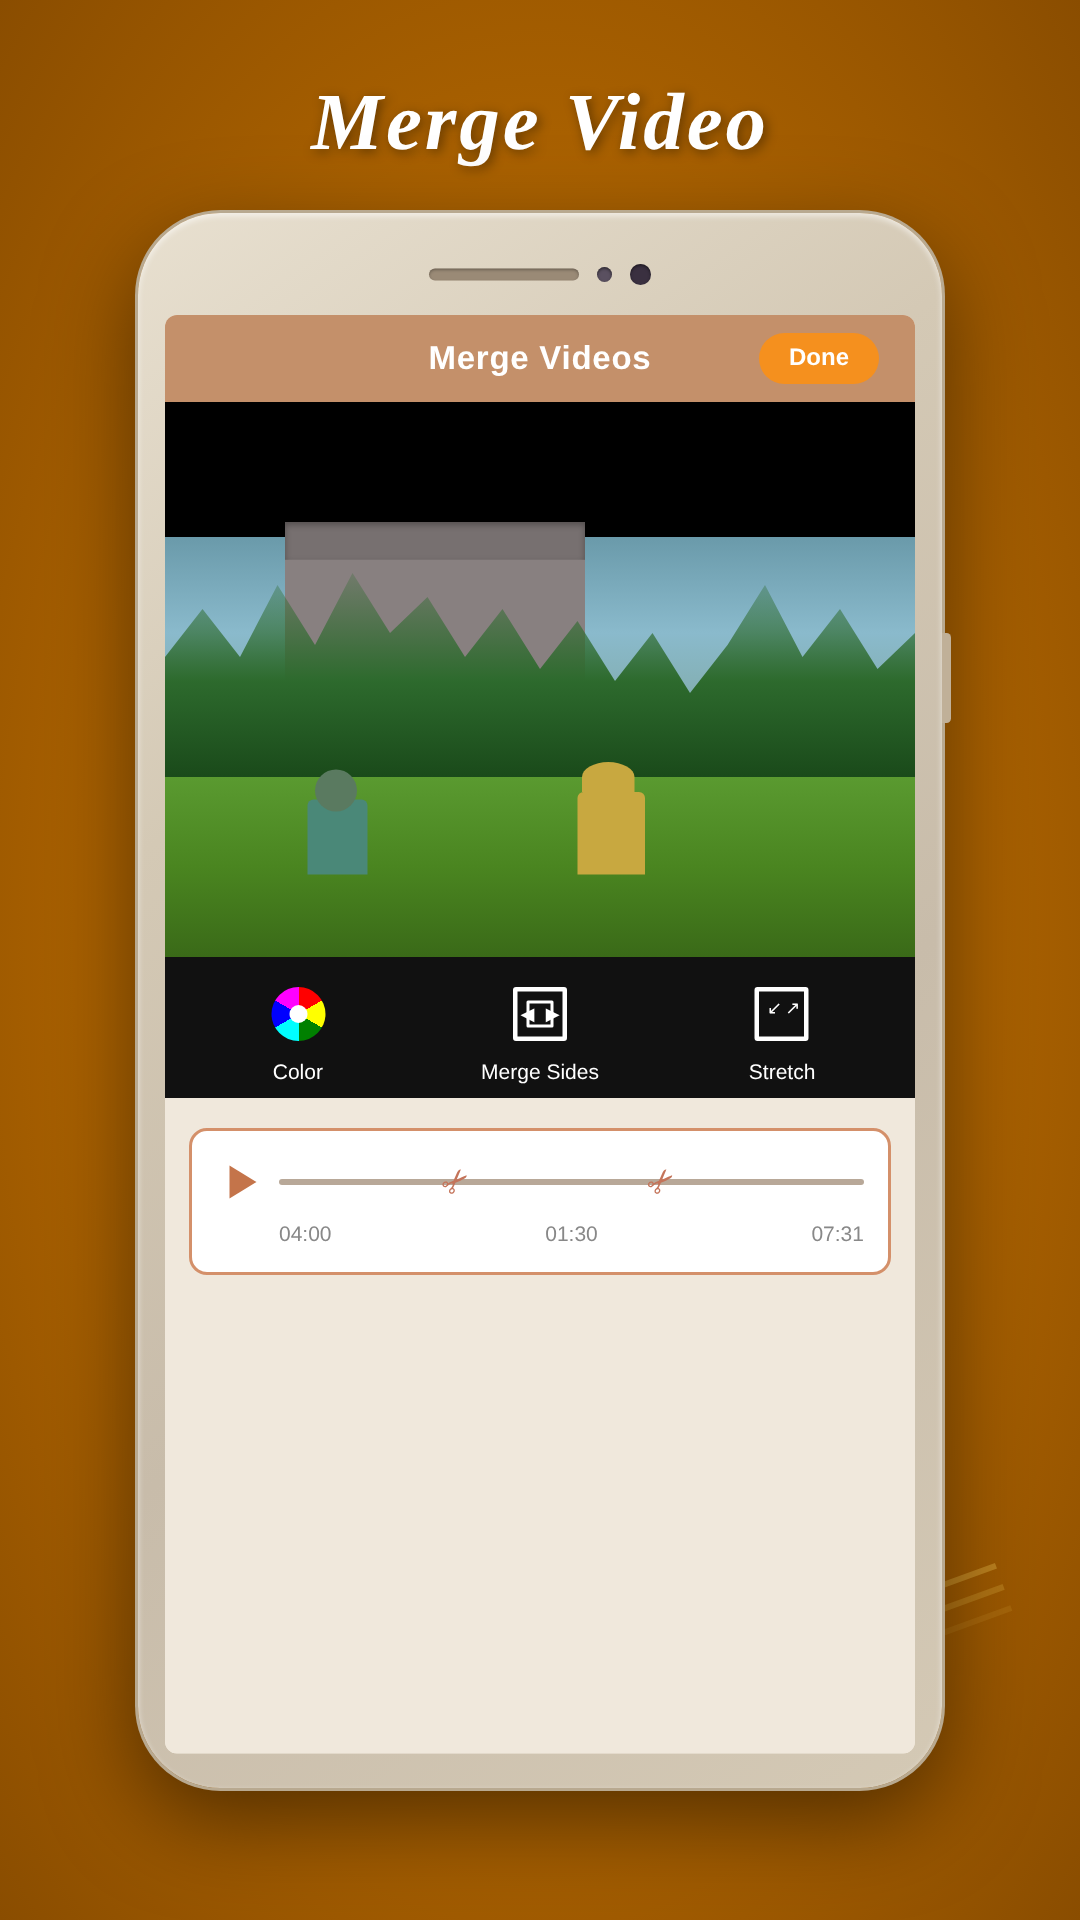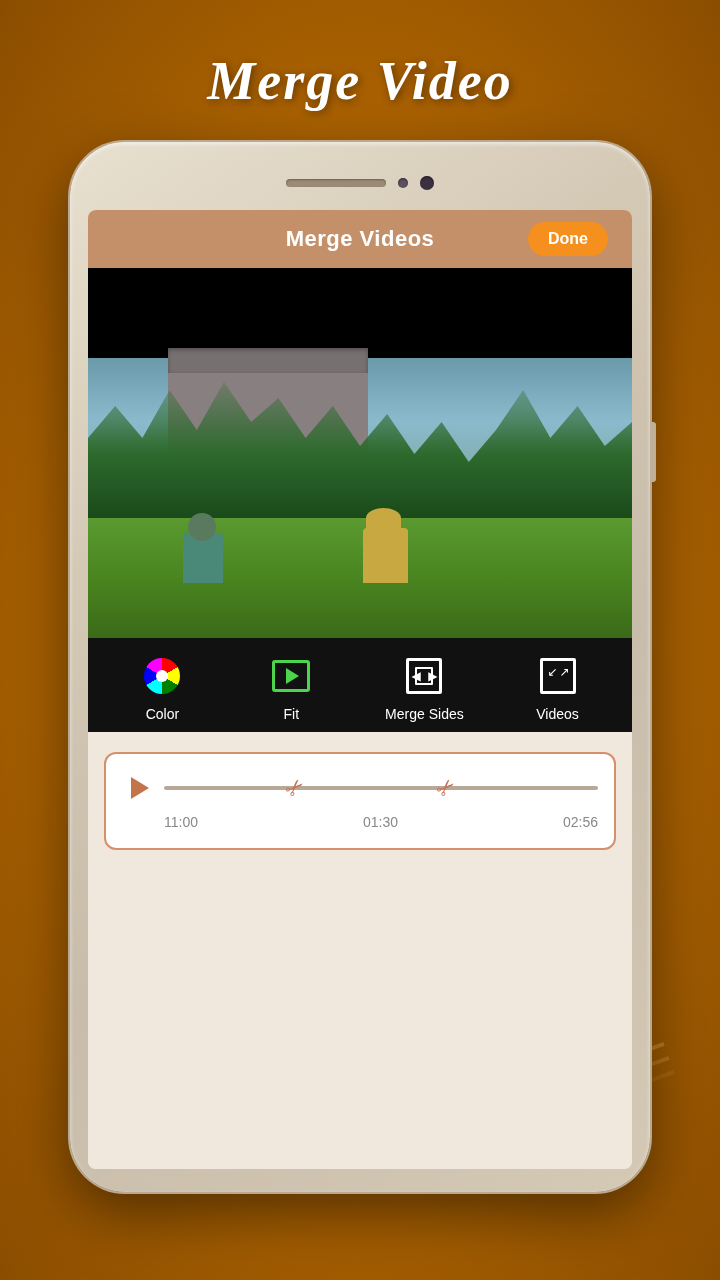--- a/index.html
+++ b/index.html
@@ -46,21 +46,21 @@
       color: white;
       text-shadow: 2px 2px 8px rgba(0,0,0,0.4);
       letter-spacing: 2px;
     }
 
     
     .phone-frame {
       position: relative;
       z-index: 1;
       margin-top: 30px;
-      width: 580px;
+      width: 536px;
       height: 1050px;
       background: linear-gradient(145deg, #e8e0d0 0%, #d4c9b5 30%, #c8bcaa 60%, #d4c9b5 100%);
       border-radius: 55px;
       padding: 18px;
       box-shadow:
         0 0 0 2px #b8a990,
         0 20px 60px rgba(0,0,0,0.5),
         inset 0 2px 4px rgba(255,255,255,0.6);
     }
 
@@ -516,45 +516,39 @@
     </div>
 
     <div class="video-toolbar">
       <div class="toolbar-item">
         <div class="toolbar-icon">
           <div class="color-wheel"></div>
         </div>
         <span class="toolbar-label">Color</span>
       </div>
 
-      <div class="toolbar-item">
-        <div class="toolbar-icon">
-          <div class="fit-icon"></div>
-        </div>
-        <span class="toolbar-label">Fit</span>
-      </div>
 
       <div class="toolbar-item">
         <div class="toolbar-icon">
           <div class="crop-icon">
             <span class="crop-arrow-left">◀</span>
             <div class="crop-inner"></div>
             <span class="crop-arrow-right">▶</span>
           </div>
         </div>
         <span class="toolbar-label">Merge Sides</span>
       </div>
 
       <div class="toolbar-item">
         <div class="toolbar-icon">
           <div class="stretch-icon">
             <div class="stretch-arrows"></div>
           </div>
         </div>
-        <span class="toolbar-label">Videos</span>
+        <span class="toolbar-label">Stretch</span>
       </div>
     </div>
 
     <div class="timeline-area">
       <div class="trim-container">
         <div class="trim-controls">
           <div class="play-button">
             <div class="play-triangle"></div>
           </div>
 
@@ -562,20 +556,20 @@
             <div class="trim-handle" style="left: 28%;">
               <span class="scissors-icon">✂</span>
             </div>
             <div class="trim-handle" style="left: 63%;">
               <span class="scissors-icon">✂</span>
             </div>
           </div>
         </div>
 
         <div class="trim-timestamps">
-          <span class="timestamp">11:00</span>
+          <span class="timestamp">04:00</span>
           <span class="timestamp">01:30</span>
-          <span class="timestamp">02:56</span>
+          <span class="timestamp">07:31</span>
         </div>
       </div>
     </div>
   </div>
 </div>
 
 </body></html>

